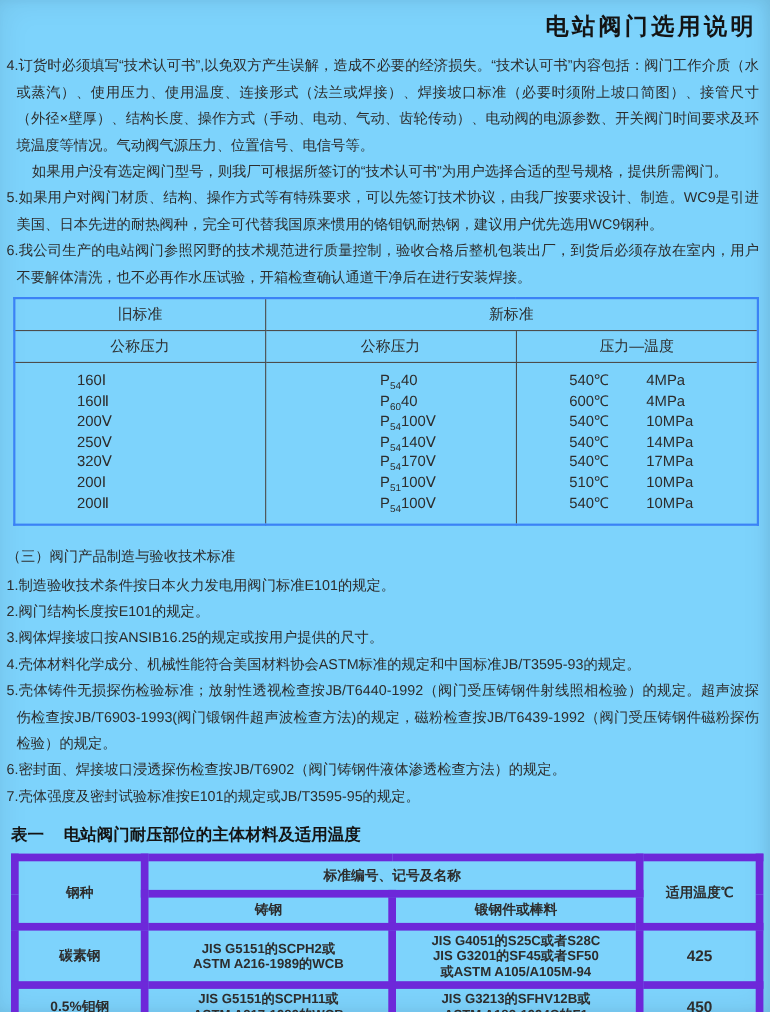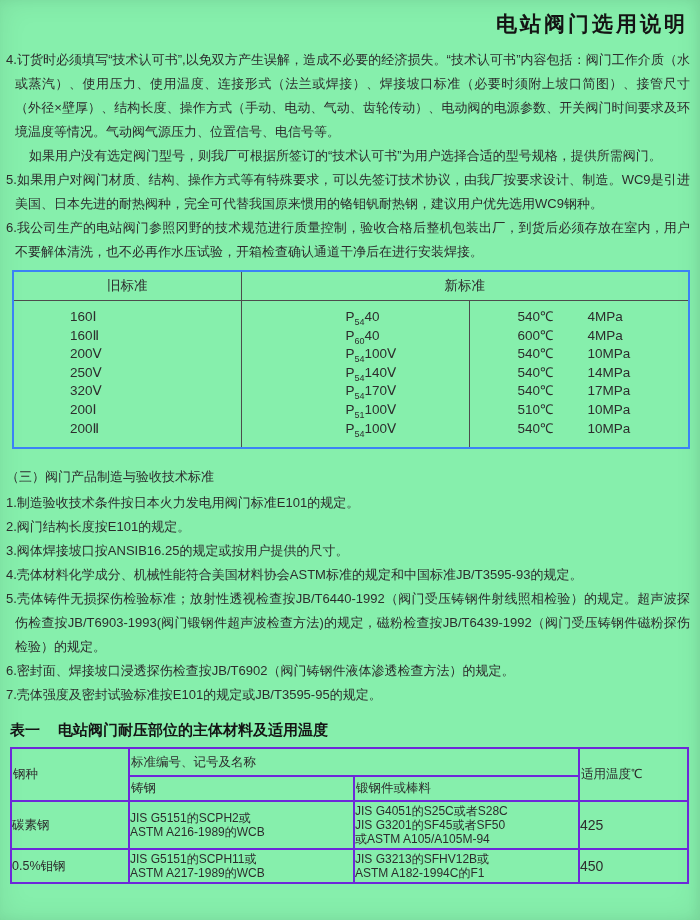--- a/index.html
+++ b/index.html
@@ -1,20 +1,20 @@
 <!DOCTYPE html>
 <html><head>
 <meta charset="utf-8">
 <style>
   html,body { margin:0; padding:0; background:#e8e8e6; }
   .page {
     position:relative;
     width:700px; height:920px;
     margin:0 auto;
-    background:#86efac;
+    background:#7dd3fc;
     box-shadow: inset 0 0 28px rgba(0,0,0,0.08), inset -4px 0 10px rgba(0,0,0,0.05);
     font-family:"Liberation Sans", sans-serif;
     color:#2d2d2d;
     overflow:hidden;
     box-sizing:border-box;
     padding:6px 10px 0 6px;
   }
   .doc-title {
     text-align:right;
     font-size:21px;
@@ -67,21 +67,21 @@
   .t2caption { font-size:15px; font-weight:bold; color:#141414; margin:14px 0 7px 4px; }
   .t2caption .cap-label { margin-right:18px; }
   table.t2 {
     border-collapse:collapse;
     width:677px;
     margin:0 0 0 4px;
     table-layout:fixed;
     font-size:12px;
   }
   table.t2 { border:2px solid #3c3c3c; }
-  .t2 th, .t2 td { border:2px solid #6d28d9; font-weight:normal; text-align:left; vertical-align:middle; }
+  .t2 th, .t2 td { border:7px solid #6d28d9; font-weight:bold; text-align:center; vertical-align:middle; }
   .t2 col.c-steel  { width:118px; }
   .t2 col.c-cast   { width:225px; }
   .t2 col.c-forged { width:225px; }
   .t2 col.c-temp   { width:109px; }
   .t2 .h1 th { height:24px; font-size:12.5px; }
   .t2 .h2 th { height:21px; font-size:12.5px; }
   .t2 td { padding:2px 0; }
   .t2 .cell-line { line-height:14px; white-space:nowrap; }
   .t2 .steel-cell .cell-line { font-size:12.5px; }
   .t2 .temp-val { font-size:14px; }
@@ -102,20 +102,25 @@
     <colgroup>
         <col style="width:228px">
         <col style="width:228px">
         <col style="width:220px">
       </colgroup>
     <tbody>
         <tr class="h1">
       <th>旧标准</th>
       <th colspan="2">新标准</th>
     </tr>
+    <tr class="h2">
+      <th>公称压力</th>
+      <th>公称压力</th>
+      <th>压力—温度</th>
+    </tr>
     <tr>
       <td class="body">
         <div class="line oldline">160Ⅰ</div>
         <div class="line oldline">160Ⅱ</div>
         <div class="line oldline">200Ⅴ</div>
         <div class="line oldline">250Ⅴ</div>
         <div class="line oldline">320Ⅴ</div>
         <div class="line oldline">200Ⅰ</div>
         <div class="line oldline">200Ⅱ</div>
       </td>

